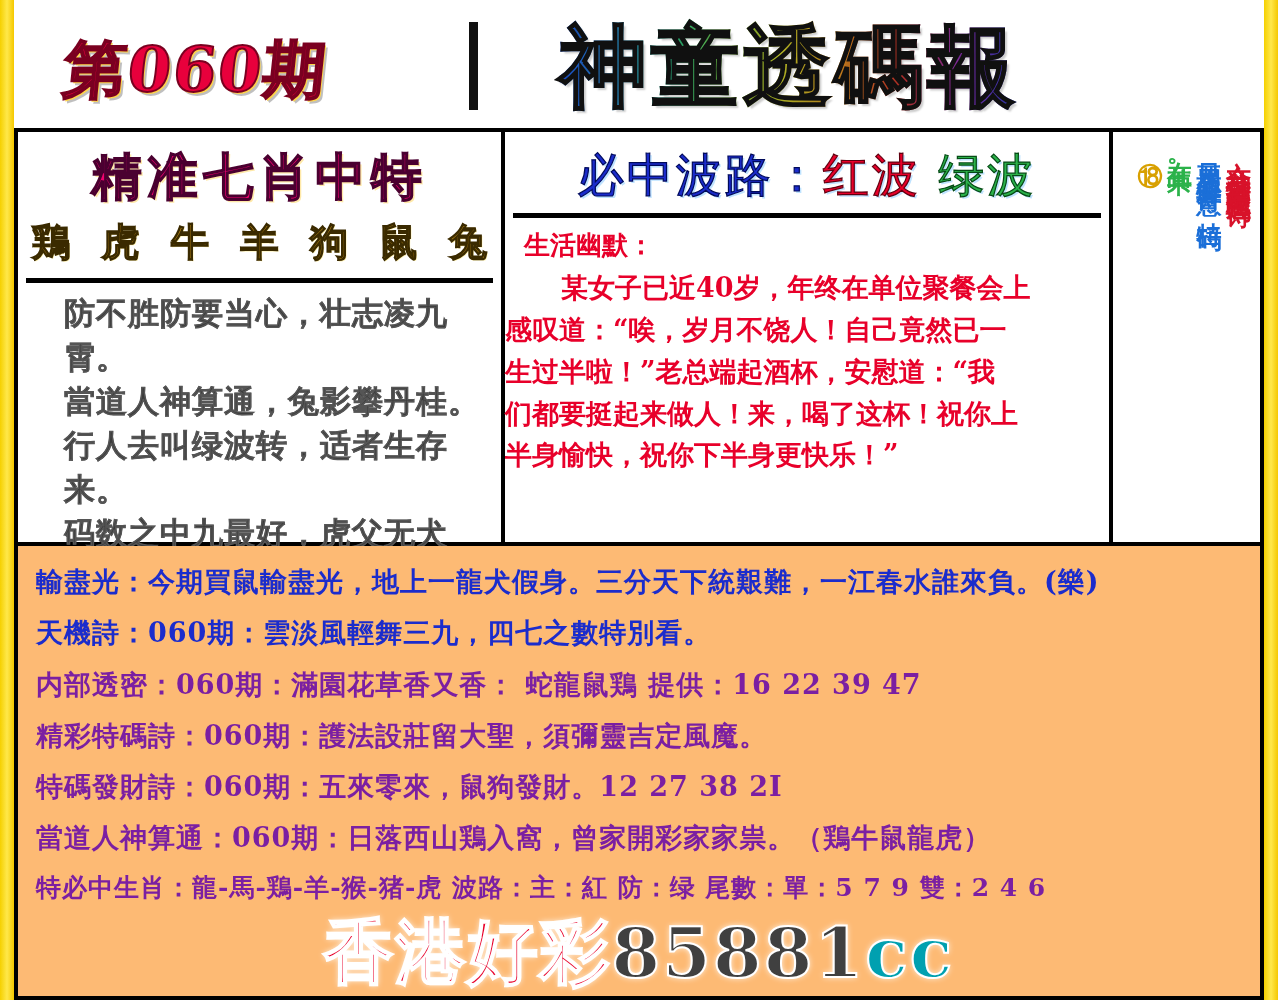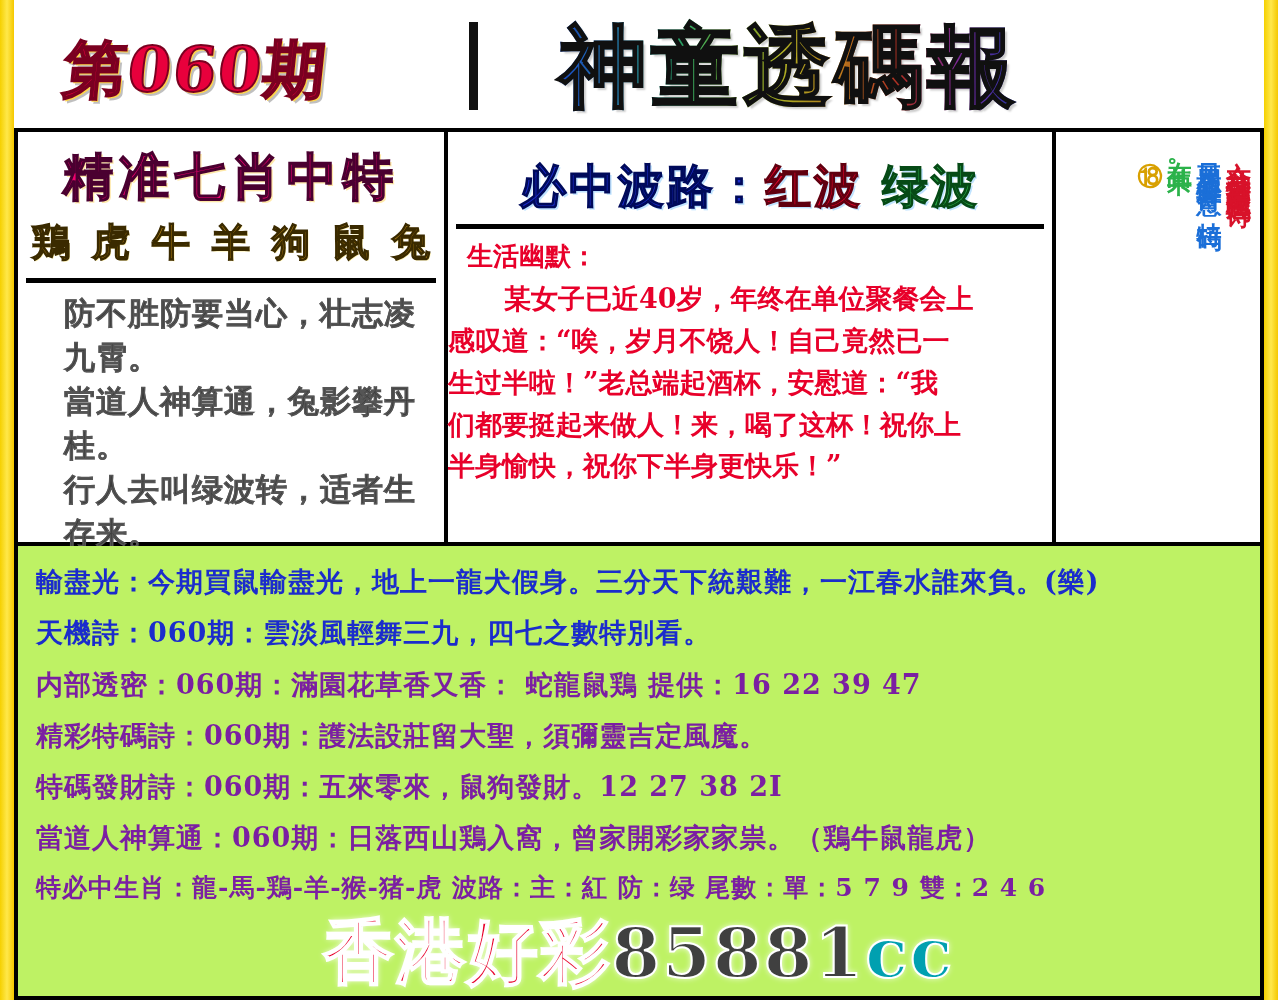--- a/index.html
+++ b/index.html
@@ -45,21 +45,21 @@
     -webkit-text-stroke:2px #101010;
     text-shadow:3px 3px 2px rgba(0,0,0,.2);
   }
 
   
   .frame{
     position:absolute;left:14px;top:128px;width:1250px;height:418px;
     border:4px solid #000;box-sizing:border-box;background:#fff;
     display:flex;
   }
-  .colA{width:430px;border-right:4px solid #000;box-sizing:border-box;position:relative;}
+  .colA{width:487px;border-right:4px solid #000;box-sizing:border-box;position:relative;}
   .colB{width:608px;border-right:4px solid #000;box-sizing:border-box;position:relative;}
   .colC{flex:1;position:relative;}
 
   
   .a-title{
     text-align:center;margin-top:12px;
     font-family:"DejaVu Serif","Liberation Serif",serif;
     font-size:50px;font-weight:bold;letter-spacing:6px;
     color:#f0006e;
     -webkit-text-stroke:1.5px #4a0030;
@@ -78,23 +78,23 @@
   .a-lines{padding:8px 10px 0 10px;}
   .a-line{
     font-family:"DejaVu Serif","Liberation Serif",serif;
     font-size:31px;font-weight:bold;color:#3a3a3a;
     letter-spacing:1px;line-height:1.42;margin-left:36px;
     -webkit-text-stroke:.5px #555;
   }
 
   
   .b-title{
-    text-align:center;margin-top:24px;
-    font-family:"DejaVu Serif","Liberation Serif",serif;
-    font-size:46px;font-weight:bold;letter-spacing:3px;
+    text-align:center;margin-top:13px;
+    font-family:"DejaVu Serif","Liberation Serif",serif;
+    font-size:46px;font-weight:normal;letter-spacing:3px;
     color:#1b2ccc;
     -webkit-text-stroke:1.2px #000a5a;
     text-shadow:2px 2px 0 #bfe3ff;
   }
   .b-title .b-red{color:#e8002a;-webkit-text-stroke:1.2px #600010;}
   .b-title .b-green{color:#2bb24a;-webkit-text-stroke:1.2px #064a16;}
   .b-rule{height:5px;background:#000;margin:6px 8px 0 8px;}
   .b-sub{
     padding:10px 12px 0 12px;
     font-size:26px;color:#e8002a;font-weight:bold;
@@ -123,21 +123,21 @@
   .c1{color:#d8122a;}
   .c2{color:#1b6fd8;}
   .c3{color:#2bb24a;}
   .c4{color:#d8a000;}
 
   
   .bottom{
     position:absolute;left:14px;top:546px;width:1250px;height:454px;
     border:4px solid #000;border-top:0;box-sizing:border-box;
     padding:10px 18px 0 18px;
-    background:#bef264;
+    background:#fdba74;
   }
   .b-row{
     font-family:"DejaVu Serif","Liberation Serif",serif;
     font-size:27px;font-weight:bold;color:#1b2ccc;
     letter-spacing:1px;line-height:1.9;
     white-space:nowrap;
   }
   .b-row.purple{color:#7b1fa2;}
   .b-row.last{font-size:25px;}
 

